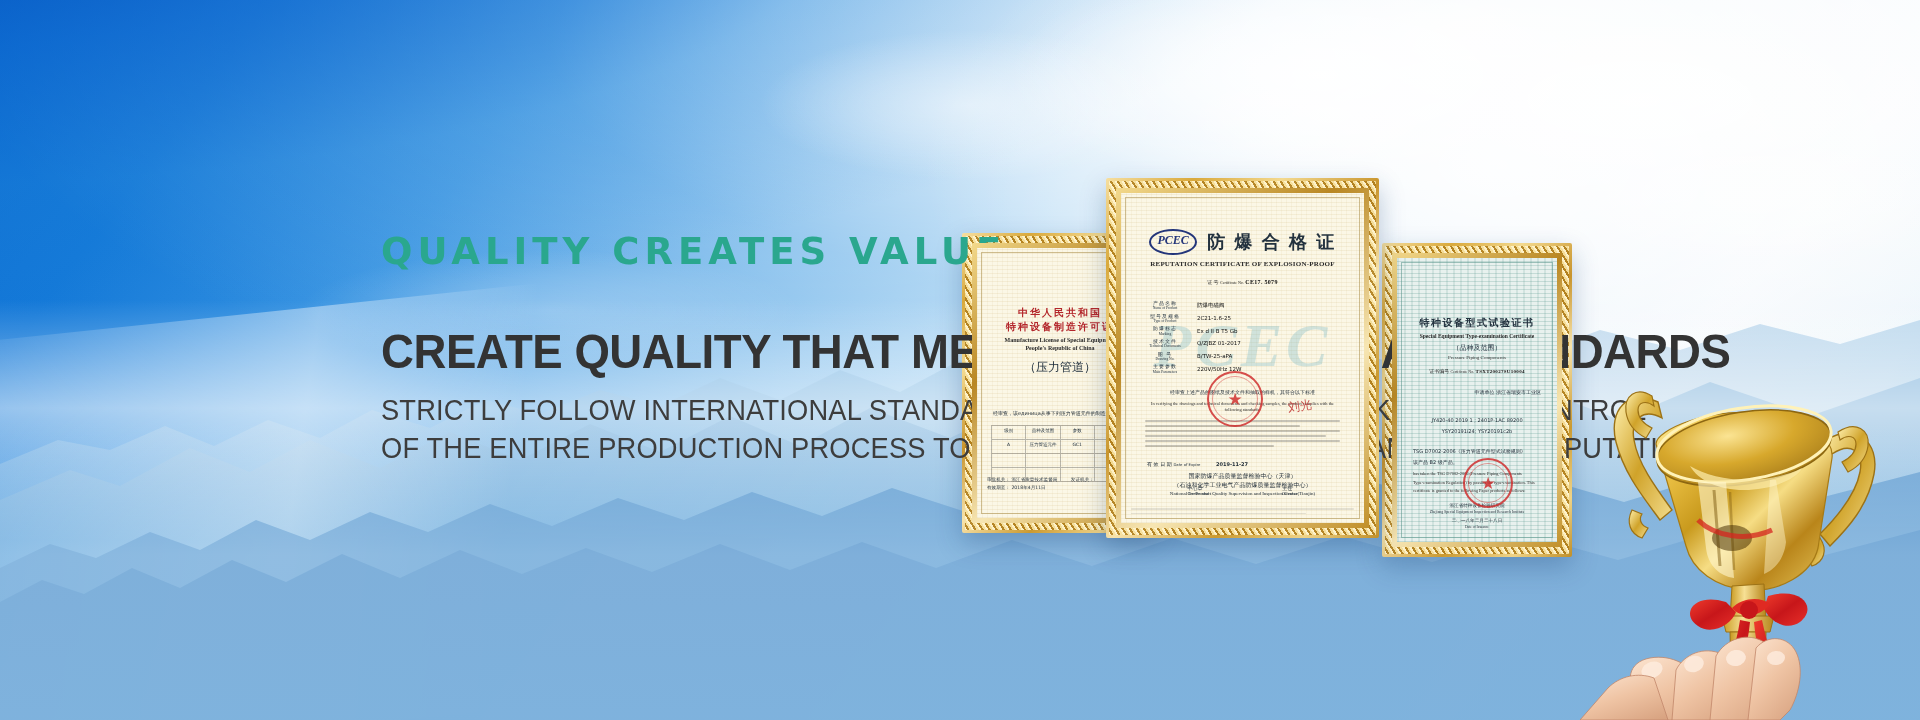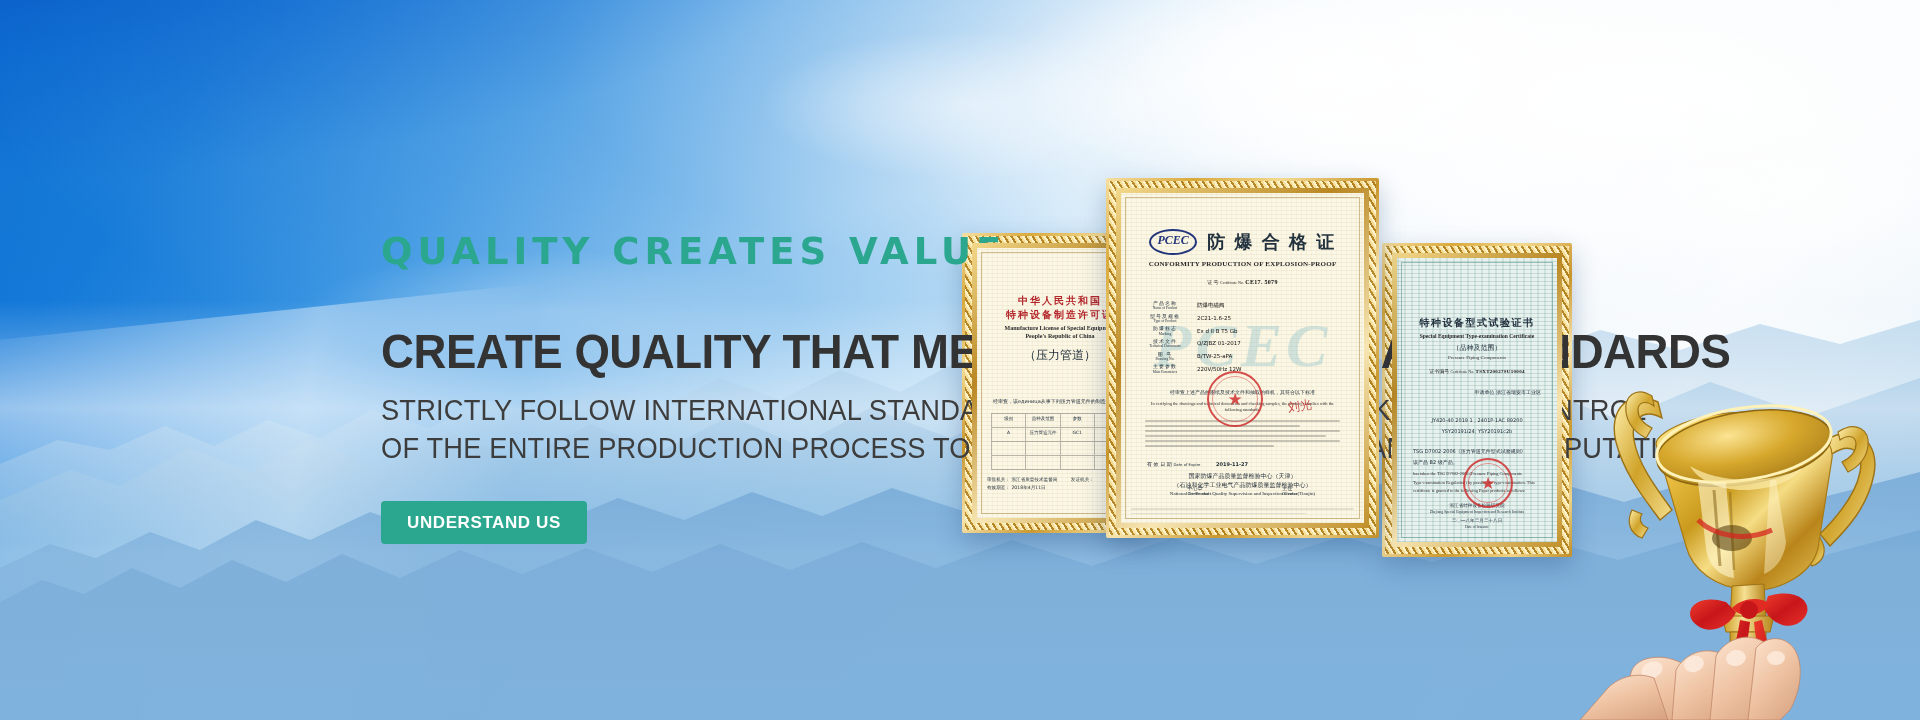--- a/index.html
+++ b/index.html
@@ -467,21 +467,21 @@
     </svg>
   </div>
 
   <div class="haze-bottom"></div>
 
   <div class="frame" id="frame-left">
     <div class="frame-inner">
       <div class="cert-paper cert-cream">
         <div class="guilloche-cream"></div>
         <div class="cert-border-line"></div>
-        <div class="cert-body" style="margin-top:40px;">
+        <div class="cert-body" style="margin-top:52px;">
           <div class="cn-title">中华人民共和国</div>
           <div class="cn-title">特种设备制造许可证</div>
           <div class="en-title" style="margin-top:3px;">Manufacture License of Special Equipment</div>
           <div class="en-title">People's Republic of China</div>
           <div class="cn-sub" style="margin-top:6px;">（压力管道）</div>
           <div style="text-align:right; margin:6px 14px 0 0; font-size:5px; font-family:'DejaVu Sans',sans-serif; color:#23323f;">编号：</div>
         </div>
         <div class="para-cn" style="margin-top:22px;">经审查，该единица从事下列压力管道元件的制造</div>
         <div class="tiny-grid">
           <div class="row">
@@ -577,21 +577,21 @@
       <div class="cert-paper cert-cream" style="padding:10px 14px;">
         <div class="guilloche-cream"></div>
         <div class="cert-border-line"></div>
         <div class="watermark">PCEC</div>
 
         <div class="cert-body" style="margin-top:26px;">
           <div style="display:flex; align-items:center; justify-content:center;">
             <span class="pcec-logo">PCEC</span>
             <span class="cn-title dark">防 爆 合 格 证</span>
           </div>
-          <div class="en-title" style="margin-top:5px;">CONFORMITY PRODUCTION OF EXPLOSION-PROOF</div>
+          <div class="en-title" style="margin-top:5px;">REPUTATION CERTIFICATE OF EXPLOSION-PROOF</div>
           <div class="cert-no" style="font-size:6px; margin-top:8px;">
             <span style="font-size:5px;">证  号</span>
             <span style="font-size:4px;">Certificate No.</span>
             <span class="val">CE17. 5079</span>
           </div>
         </div>
 
         <table class="field-table" style="margin-top:12px;">
           <tbody>
               <tr>
@@ -786,16 +786,15 @@
     </svg>
   </div>
 
   <div class="copy">
     <h2 class="eyebrow">QUALITY  CREATES  VALUE</h2>
     <h1 class="headline">CREATE QUALITY THAT MEETS INTERNATIONAL STANDARDS</h1>
     <div class="subcopy">
       <span>STRICTLY FOLLOW INTERNATIONAL STANDARDS FOR THE QUALITY TRACKING AND CONTROL</span>
       <span>OF THE ENTIRE PRODUCTION PROCESS TO ENSURE PRODUCT QUALITY AND GOOD REPUTATION</span>
     </div>
-    <button class="cta">UNDERSTAND US</button>
   </div>
 
 </div>
 
 </body></html>

